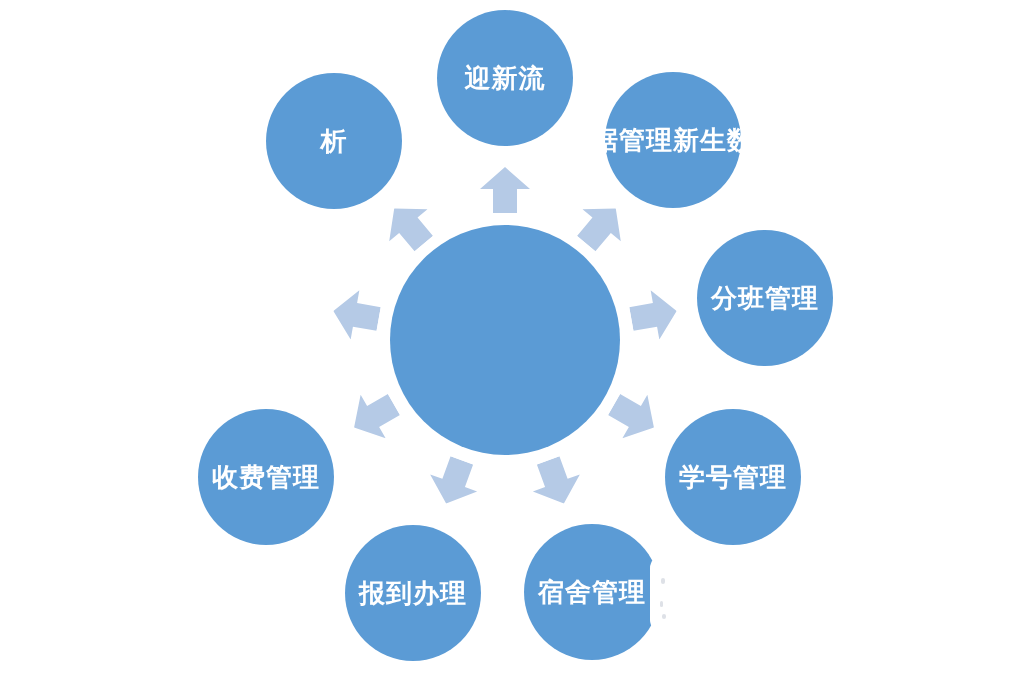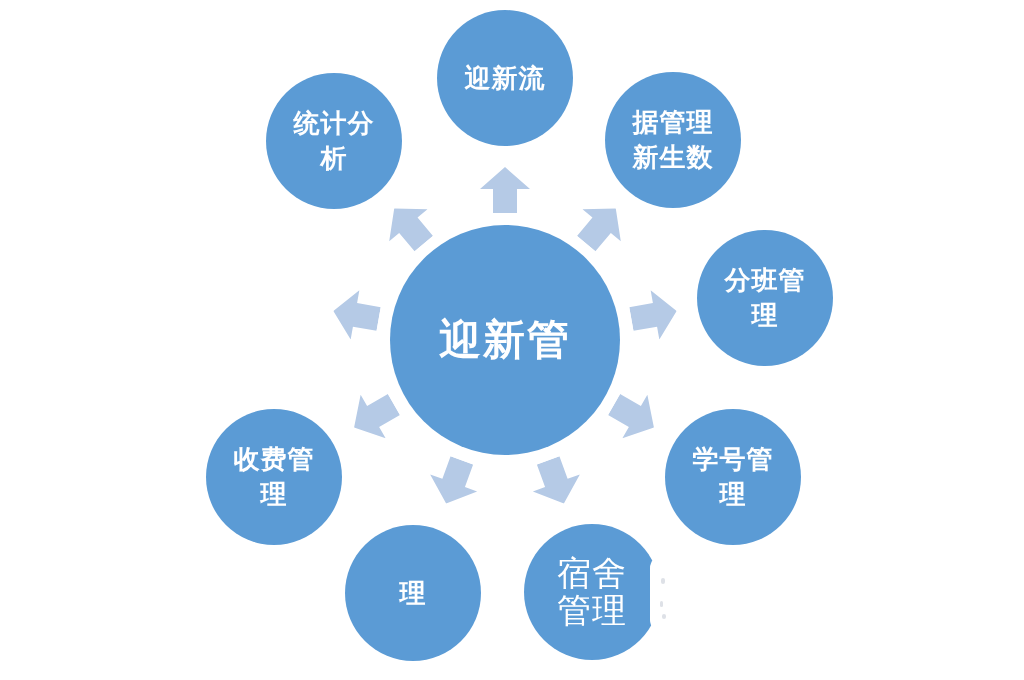--- a/index.html
+++ b/index.html
@@ -14,21 +14,21 @@
     height: 680px;
     background: var(--bg, #ffffff);
     overflow: hidden;
   }
   
   .circle {
     position: absolute;
     border-radius: 50%;
     background: var(--circle-fill, #5B9BD5);
     display: flex;
-    flex-direction: column;
+    flex-direction: row;
     align-items: center;
     justify-content: center;
     text-align: center;
     color: var(--text-color, #ffffff);
   }
   .circle.satellite {
     width: 136px;
     height: 136px;
   }
   .circle.center-node {
@@ -43,22 +43,22 @@
     white-space: nowrap;
   }
   .satellite .txt-line {
     font-size: 26px;
     font-weight: bold;
     line-height: 35px;
     letter-spacing: 1px;
     white-space: nowrap;
   }
   .satellite.heavy .txt-line {
-    font-size: 34px;
-    font-weight: 400;
+    font-size: 26px;
+    font-weight: 700;
     line-height: 37px;
     letter-spacing: 1px;
   }
   
   .arrow {
     position: absolute;
     width: 50px;
     height: 46px;
     transform: translate(-50%, -50%) rotate(var(--rot, 0deg));
     color: var(--arrow-fill, #B5CAE6);
@@ -129,21 +129,20 @@
         <polygon points="25,0 50,22 37,22 37,46 13,46 13,22 0,22" fill="currentColor"></polygon>
       </svg>
   </div>
   <div class="arrow" style="left:409px; top:226px; --rot:320deg">
     <svg viewBox="0 0 50 46">
         <polygon points="25,0 50,22 37,22 37,46 13,46 13,22 0,22" fill="currentColor"></polygon>
       </svg>
   </div>
 
   <div class="circle center-node" style="left:390px; top:225px;">
-    <div class="txt-line">迎新管</div>
   </div>
 
   <div class="circle satellite" style="left:437px; top:10px;">
     <div class="txt-line">迎新流</div>
   </div>
 
   <div class="circle satellite" style="left:605px; top:72px;">
     <div class="txt-line">据管理</div>
     <div class="txt-line">新生数</div>
   </div>
@@ -157,31 +156,31 @@
     <div class="txt-line">学号管</div>
     <div class="txt-line">理</div>
   </div>
 
   <div class="circle satellite heavy" style="left:524px; top:524px;">
     <div class="txt-line">宿舍</div>
     <div class="txt-line">管理</div>
   </div>
 
   <div class="circle satellite" style="left:345px; top:525px;">
+    <div class="txt-line">报到办</div>
     <div class="txt-line">理</div>
   </div>
 
-  <div class="circle satellite" style="left:206px; top:409px;text-align:center;">
+  <div class="circle satellite" style="left:198px; top:409px;text-align:center;">
     <div class="txt-line">收费管</div>
     <div class="txt-line">理</div>
   </div>
 
 
   <div class="circle satellite" style="left:266px; top:73px;">
-    <div class="txt-line">统计分</div>
     <div class="txt-line">析</div>
   </div>
 
   <div class="artifact">
     <span class="speck s1"></span>
     <span class="speck s2"></span>
     <span class="speck s3"></span>
   </div>
 
 </div>

